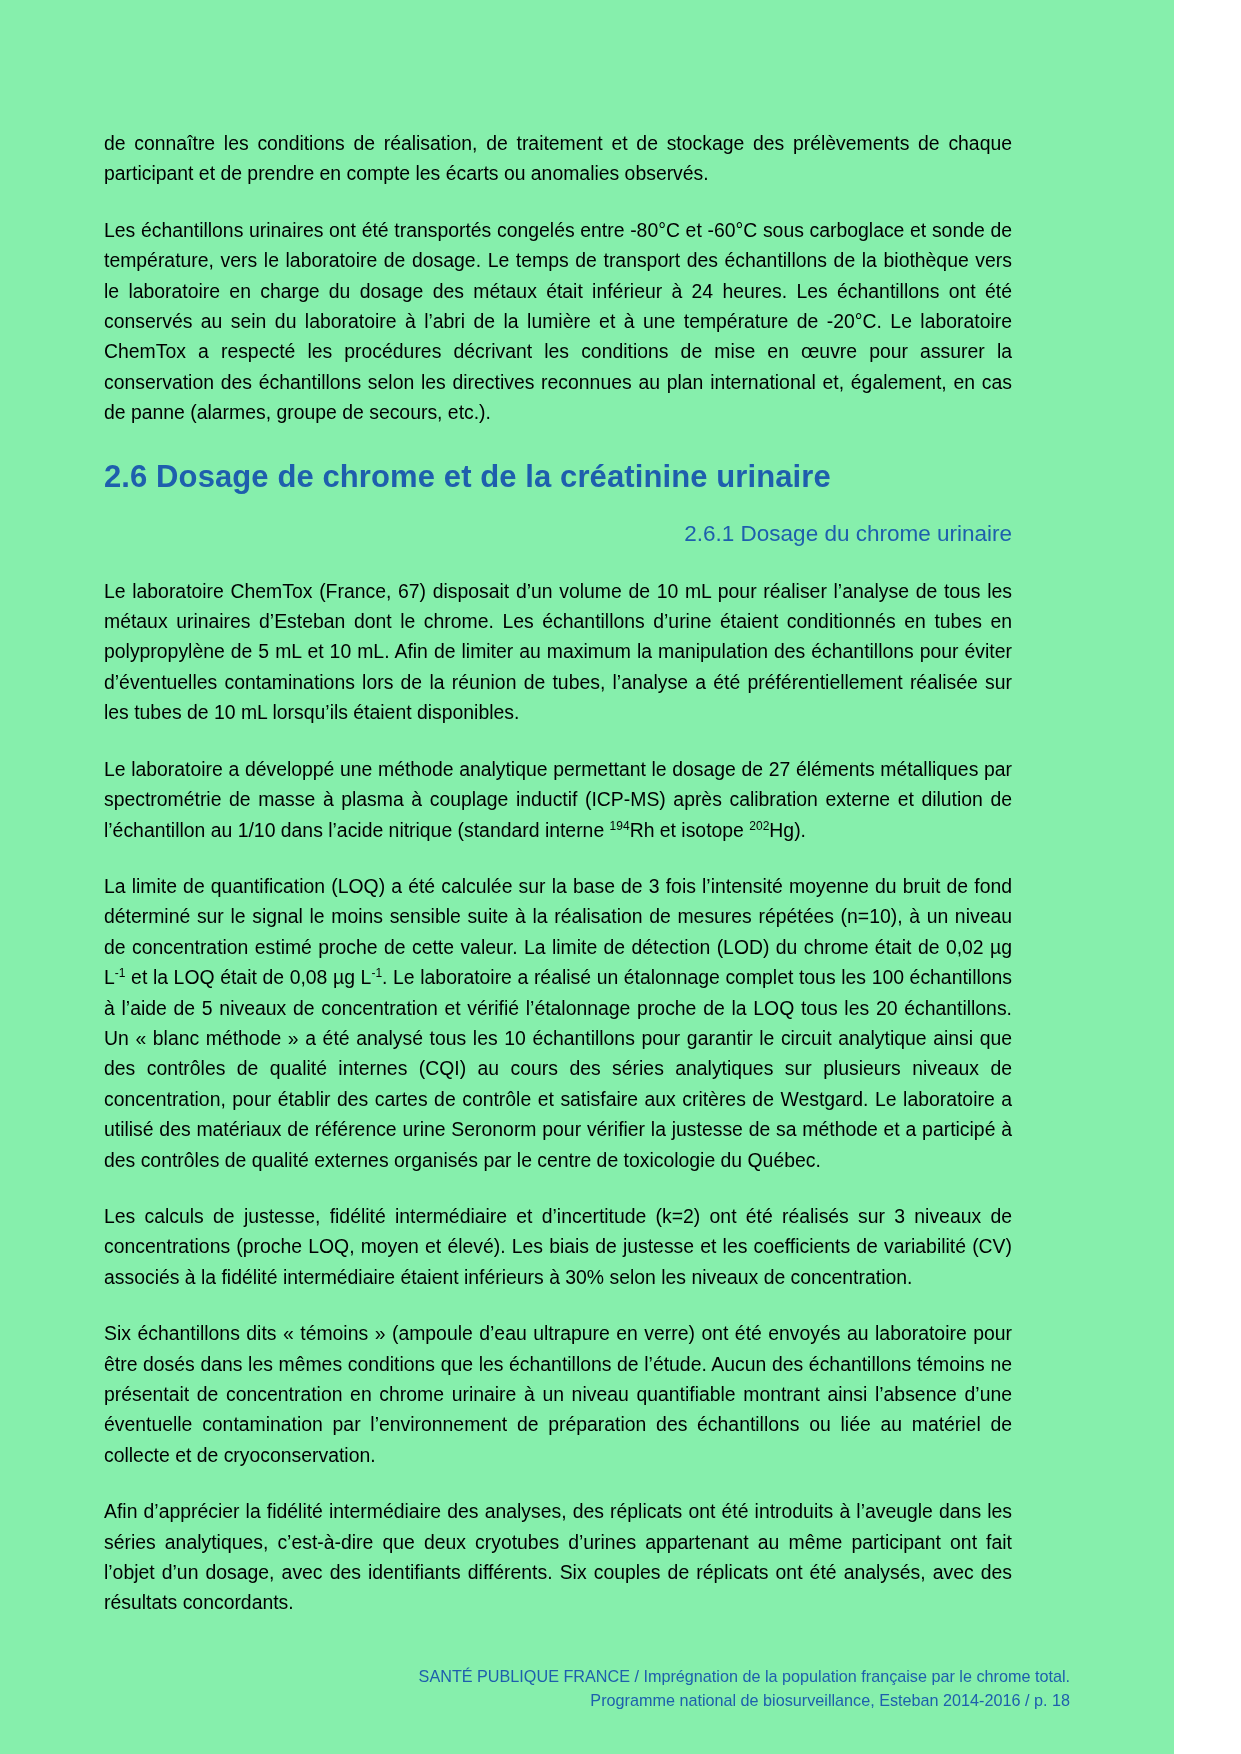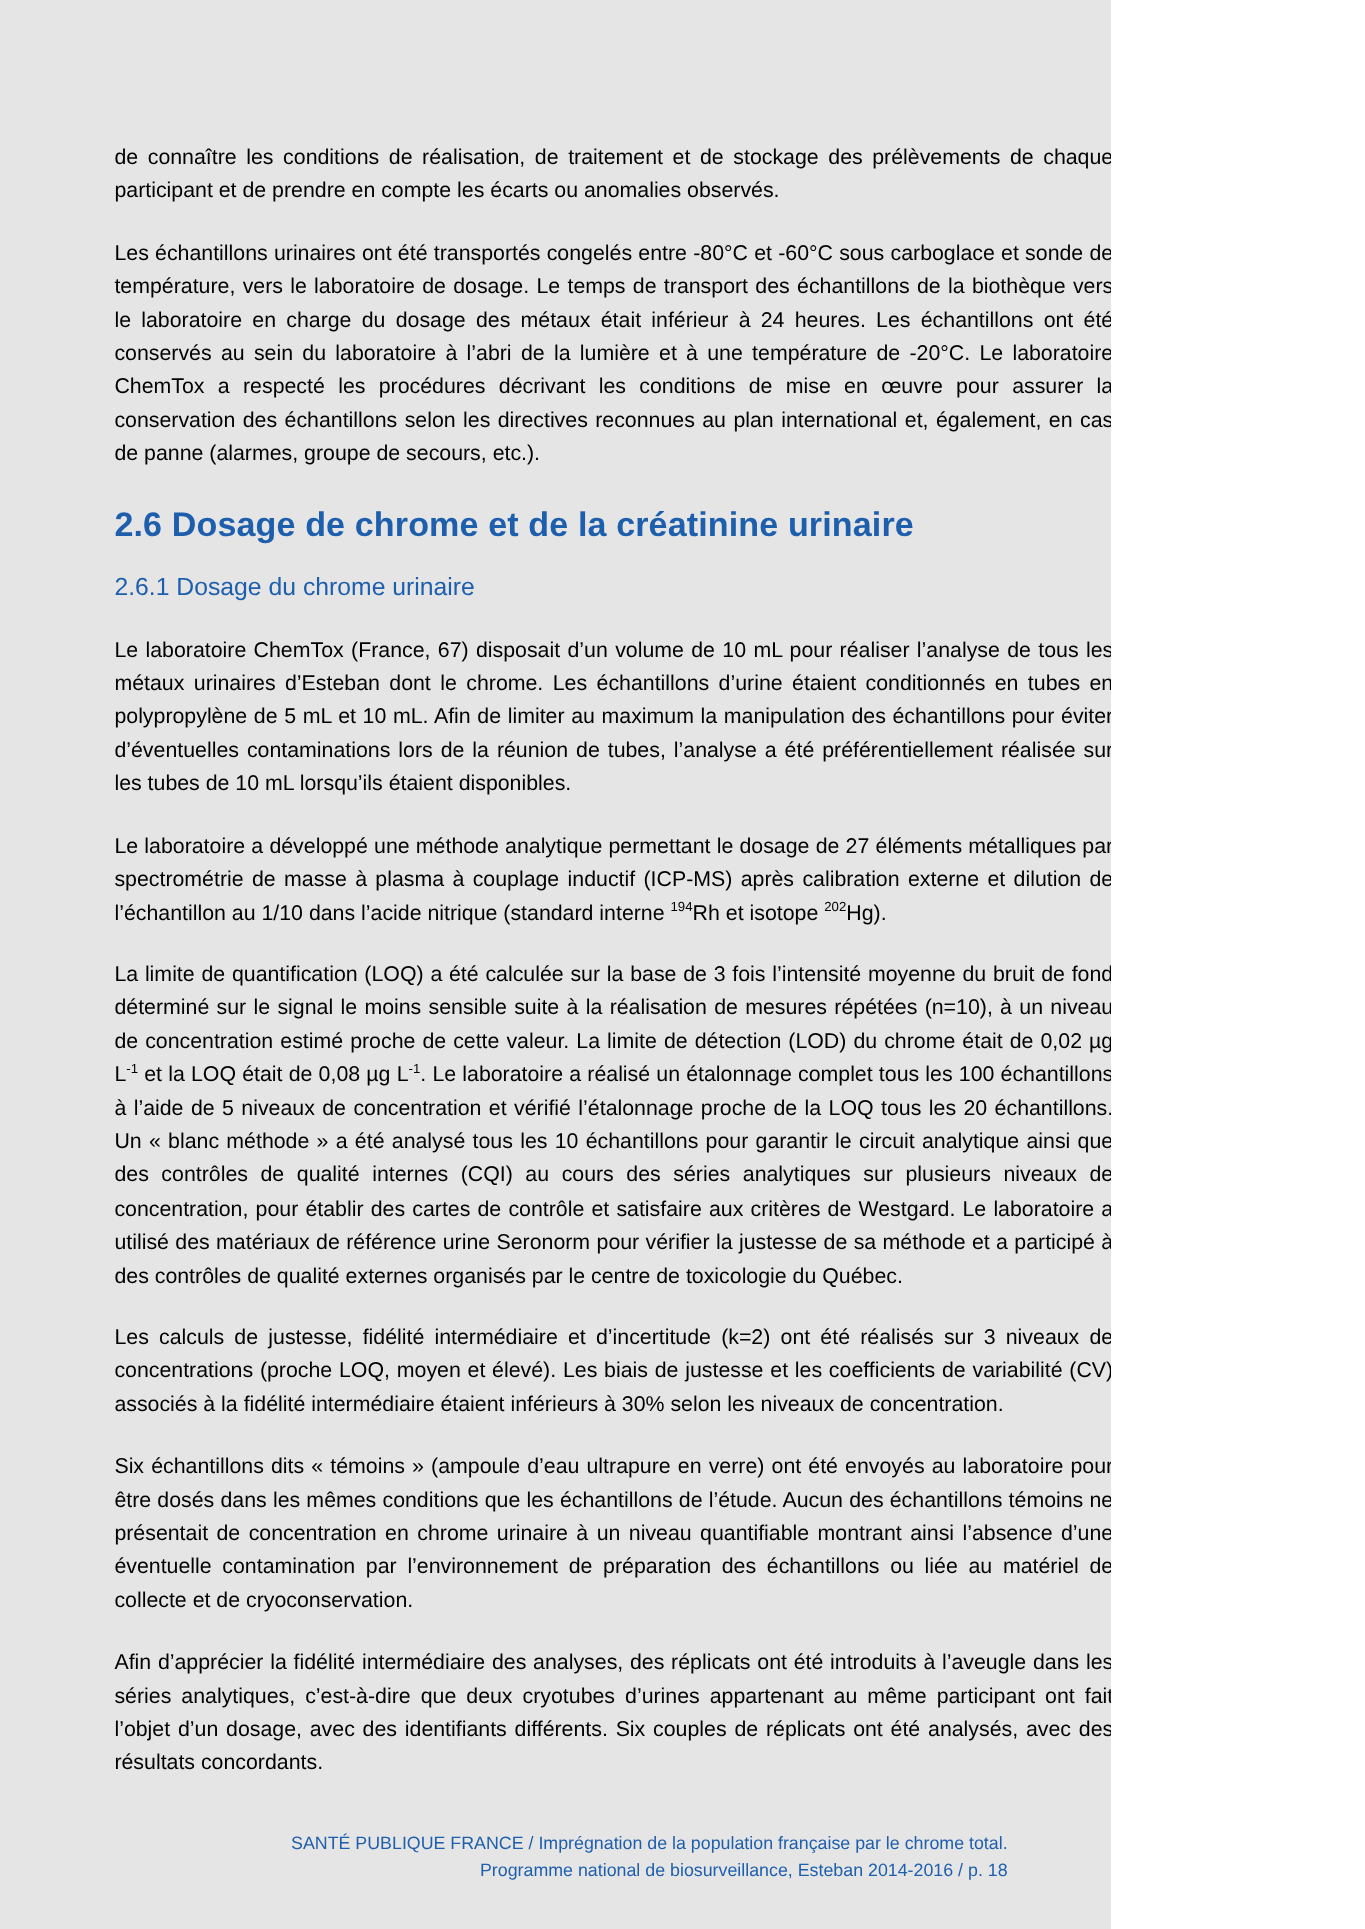--- a/index.html
+++ b/index.html
@@ -6,23 +6,23 @@
     margin: 0;
     padding: 0;
     background: #ffffff;
   }
   body {
     font-family: "Liberation Sans", sans-serif;
     color: #000000;
   }
   .page {
     position: relative;
-    width: 1010px;
+    width: 1174px;
     height: 1754px;
-    background: #e5e5e5;
+    background: #86efac;
     box-sizing: border-box;
     padding: 128px 104px 0 104px;
     overflow: hidden;
   }
   .content {
     width: 908px;
   }
   p.body-text {
     font-size: 19.4px;
     line-height: 30.4px;
@@ -39,31 +39,32 @@
     margin: 30px 0 24px 0;
     line-height: 38px;
     letter-spacing: 0.1px;
   }
   h3.subsection-title {
     font-size: 22.5px;
     font-weight: 400;
     color: #1e5fad;
     margin: 0 0 28px 0;
     line-height: 28px;
+    text-align: right;
   }
   b, strong { font-weight: normal; }
   sup {
     font-size: 0.62em;
     vertical-align: super;
     line-height: 0;
   }
   .footer {
     position: absolute;
     left: 104px;
-    right: 94px;
+    right: 104px;
     bottom: 42px;
     text-align: right;
     color: #1e5fad;
     font-size: 16.2px;
     line-height: 24px;
   }
   .footer div { white-space: nowrap; }
 </style>
 </head>
 <body>

